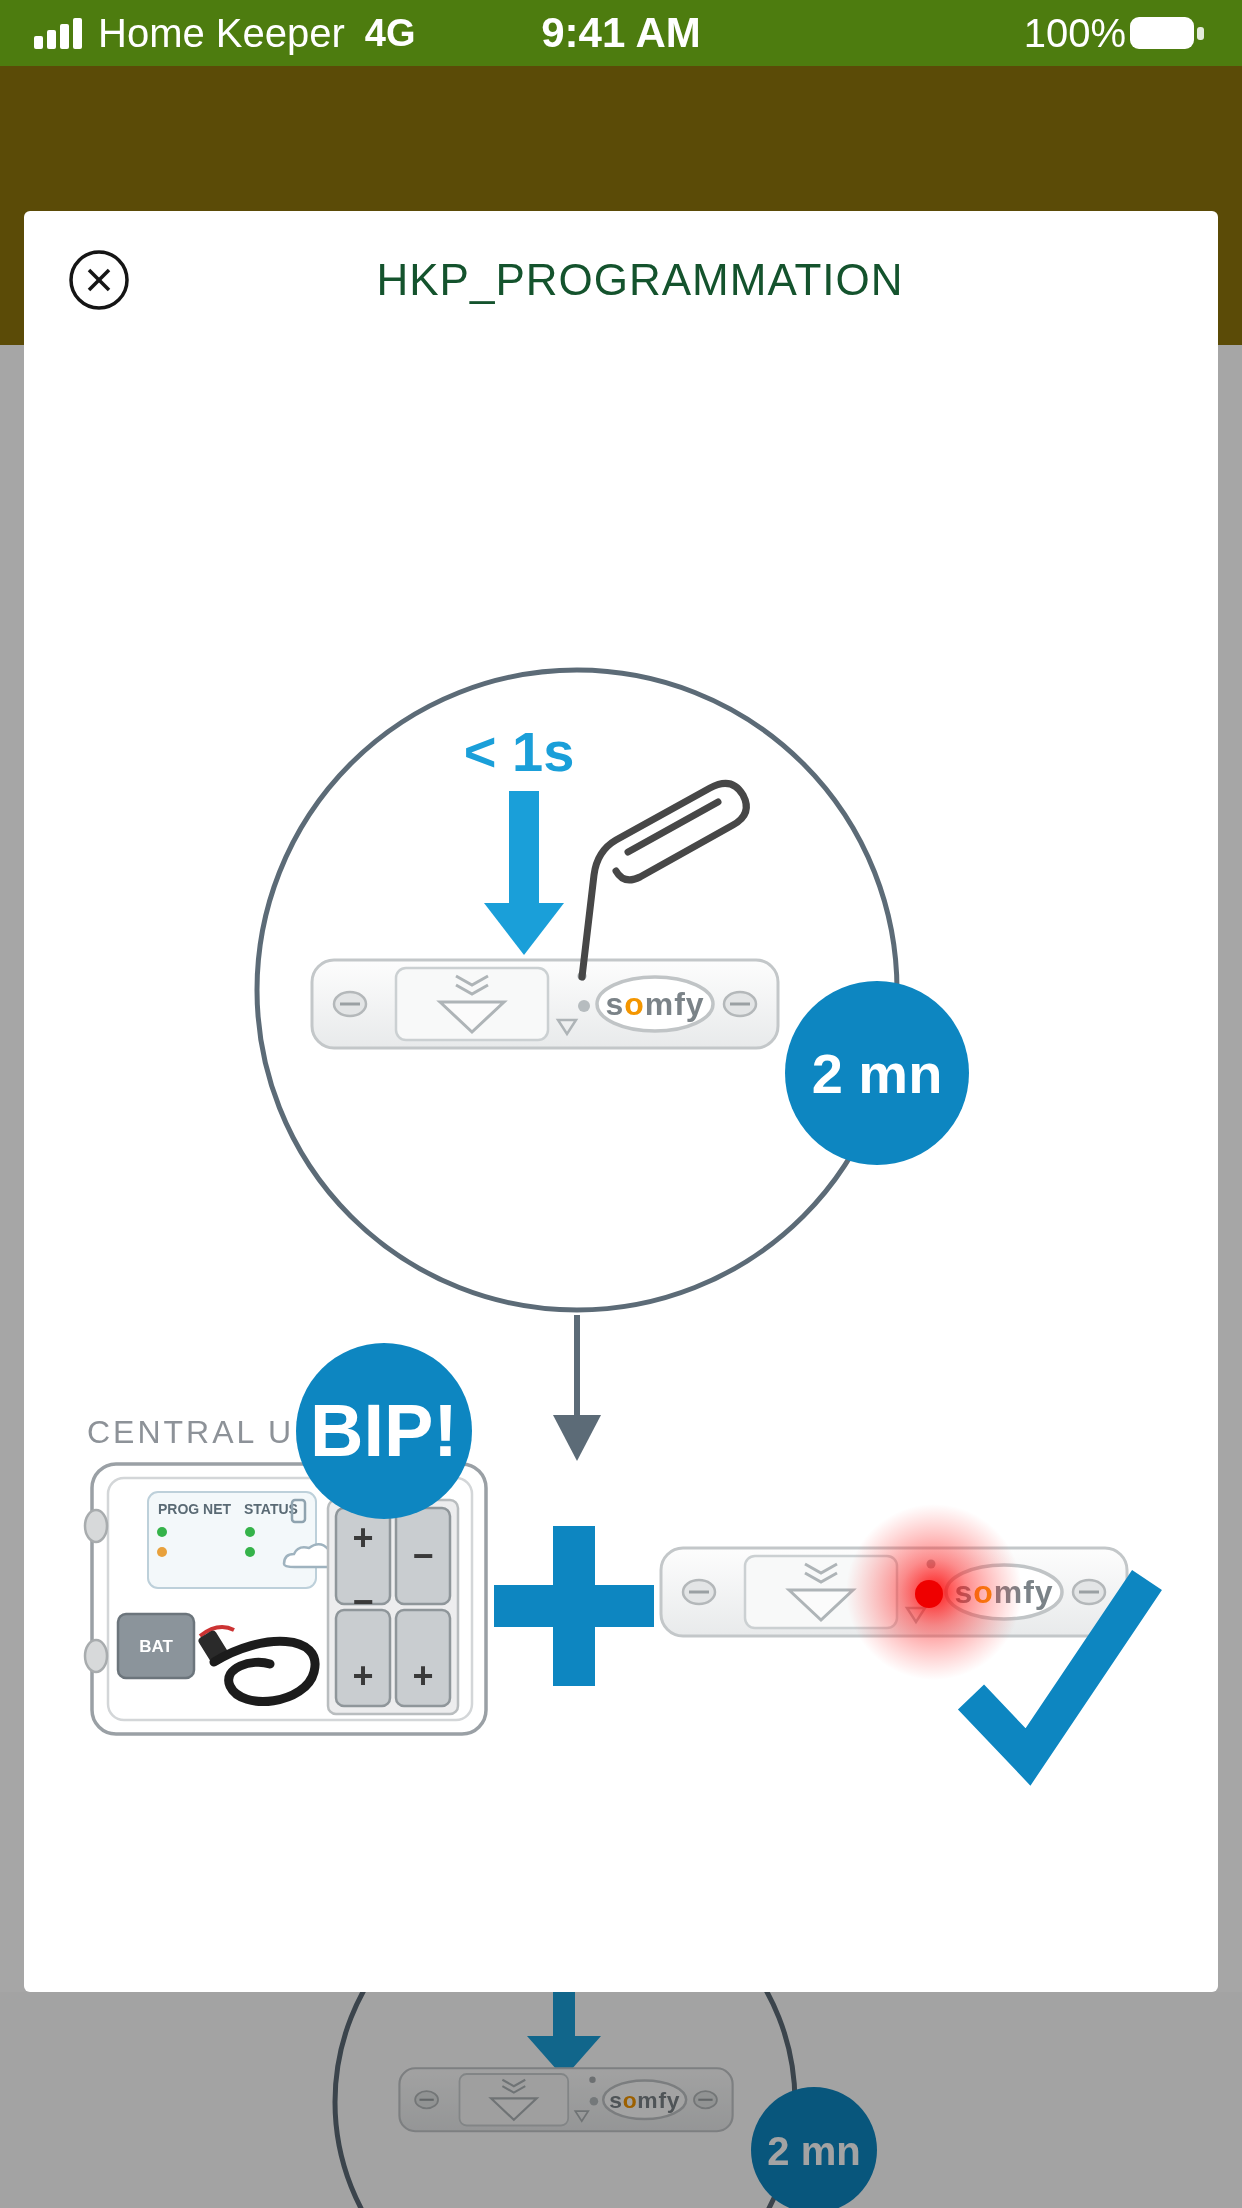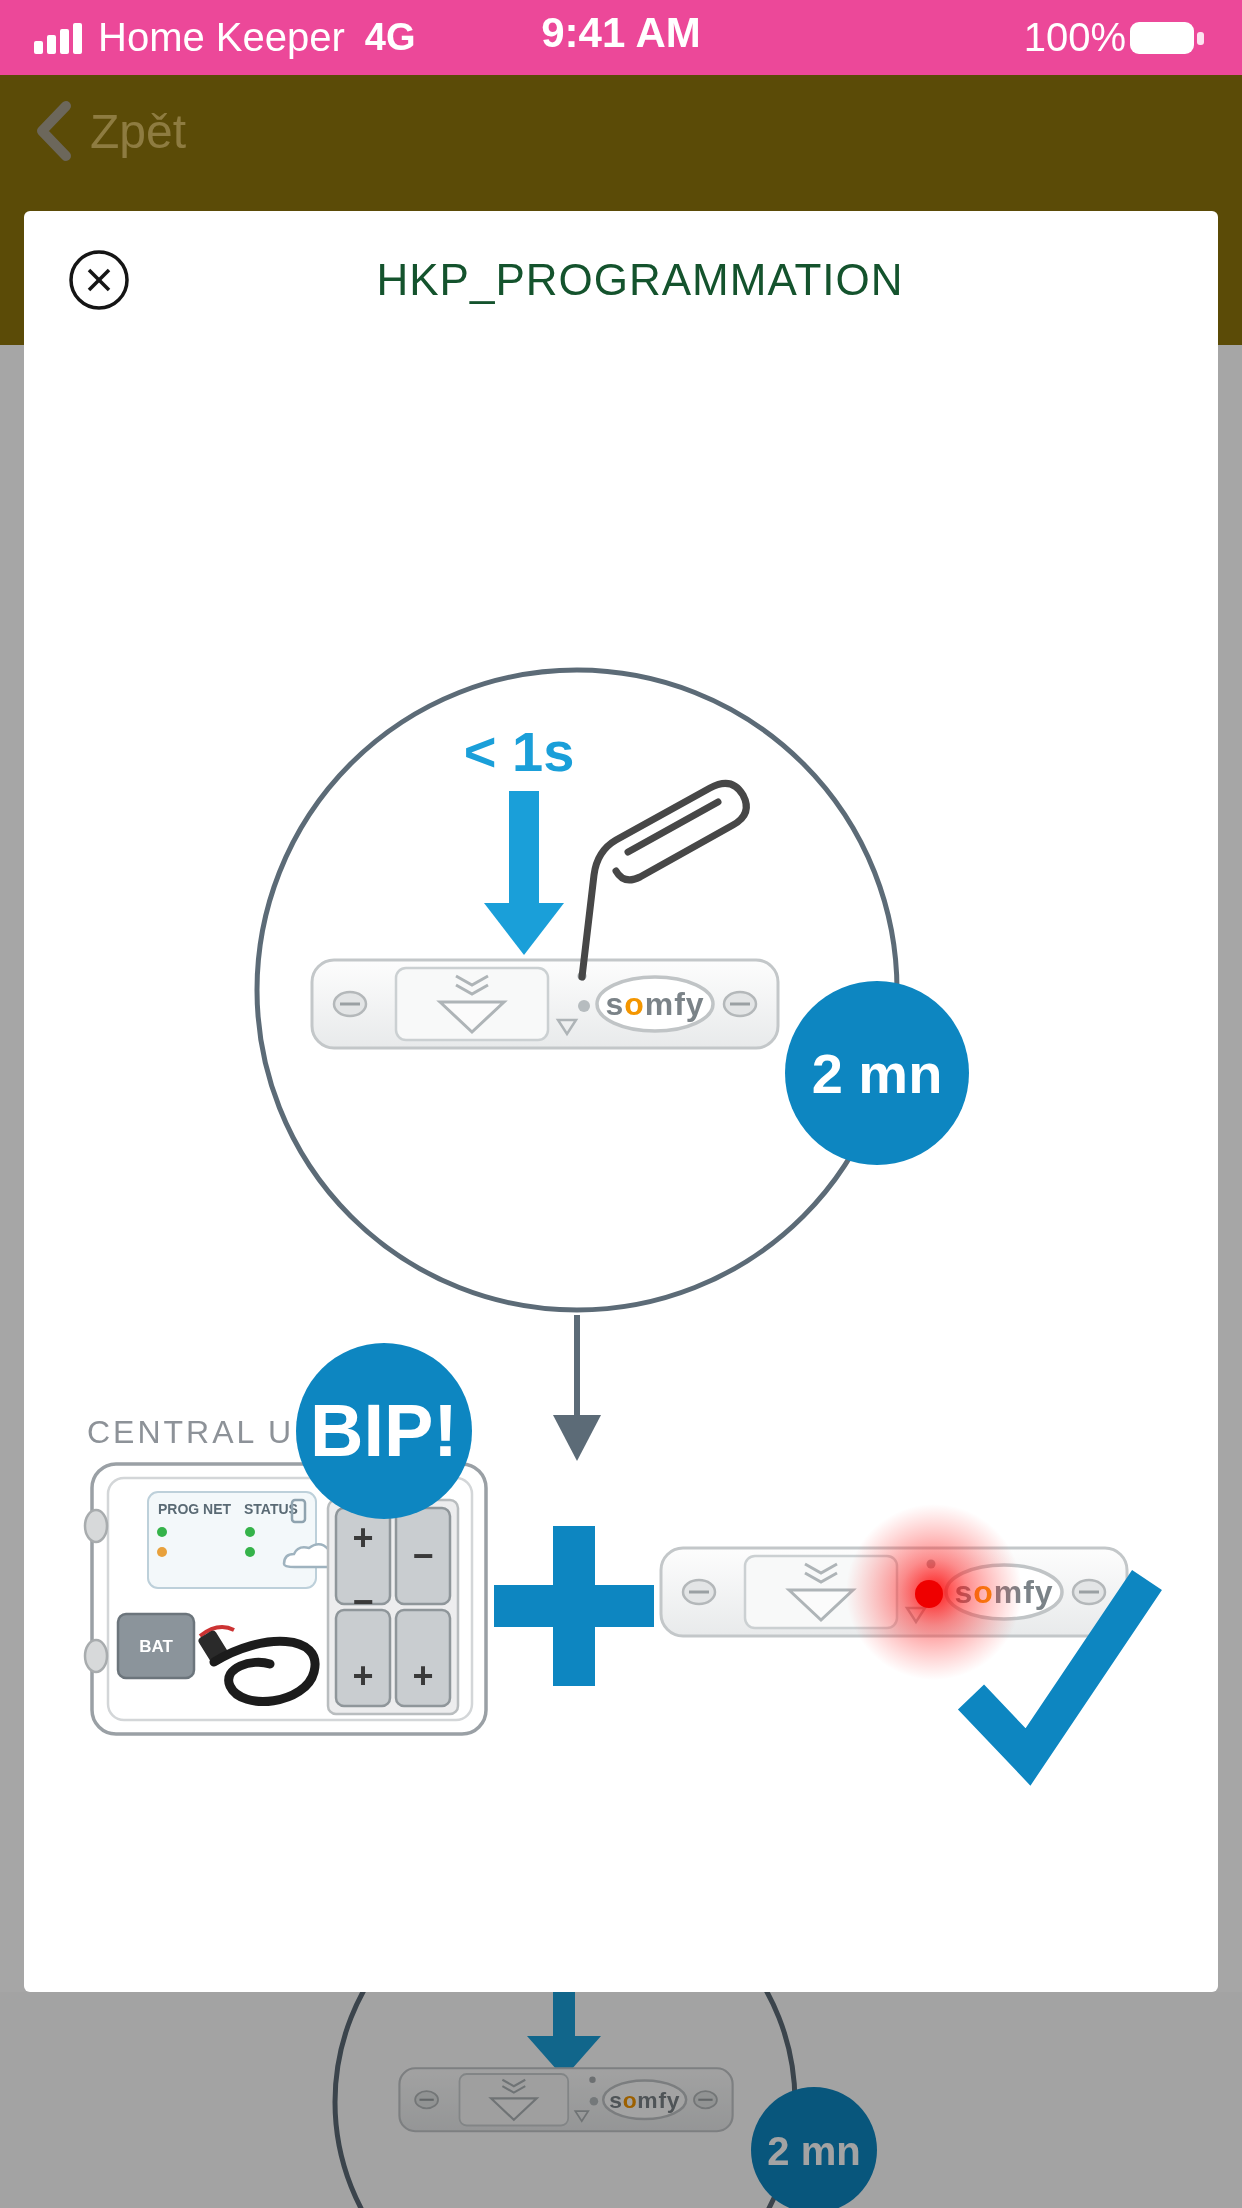--- a/index.html
+++ b/index.html
@@ -4,21 +4,21 @@
 <style>
   html,body { margin:0; padding:0; background:#8f8f8f; }
   .screen {
     position:relative; width:1242px; height:2208px; overflow:hidden;
     background:#a6a6a6; font-family:"Liberation Sans", sans-serif;
     -webkit-font-smoothing:antialiased;
   }
   
   .header-olive { position:absolute; top:0; left:0; width:100%; height:345px; background:#5b4b07; z-index:1; }
   .status-bar {
-    position:absolute; top:0; left:0; right:0; height:75px; background:#ec4899;
+    position:absolute; top:0; left:0; right:0; height:66px; background:#4d7c0f;
     display:flex; align-items:center; padding:0 34px; box-sizing:border-box; color:#fff;
   }
   .sb-left { display:flex; align-items:center; gap:14px; z-index:2; }
   .sb-carrier { font-size:40px; font-weight:400; }
   .sb-network { font-size:38px; font-weight:700; margin-left:6px; }
   .sb-time {
     position:absolute; left:0; right:0; top:0; height:66px;
     display:flex; align-items:center; justify-content:center;
     font-size:42px; font-weight:700;
   }
@@ -69,26 +69,20 @@
       <div class="sb-time">9:41 AM</div>
       <div class="sb-right">
         <span class="sb-batt-pct">100%</span>
         <svg width="78" height="38" viewBox="0 0 78 38">
           <rect x="0" y="3" width="64" height="32" rx="9" fill="#fff"></rect>
           <rect x="67" y="13" width="7" height="13" rx="3" fill="#fff" opacity="0.85"></rect>
         </svg>
       </div>
     </div>
 
-    <button class="nav-back">
-      <svg width="40" height="62" viewBox="0 0 40 62">
-        <polyline points="32,6 8,31 32,56" fill="none" stroke="#6c675b" stroke-width="10" stroke-linecap="round" stroke-linejoin="round"></polyline>
-      </svg>
-      <span class="nav-back-label">Zpět</span>
-    </button>
   </div>
 
   <div class="modal">
 
     <svg class="diagram-svg" width="1194" height="1781" viewBox="0 0 1194 1781">
       <defs>
         <linearGradient id="devBody" x1="0" y1="0" x2="0" y2="1">
           <stop offset="0" stop-color="#fdfdfd"></stop>
           <stop offset="1" stop-color="#e8eaeb"></stop>
         </linearGradient>

